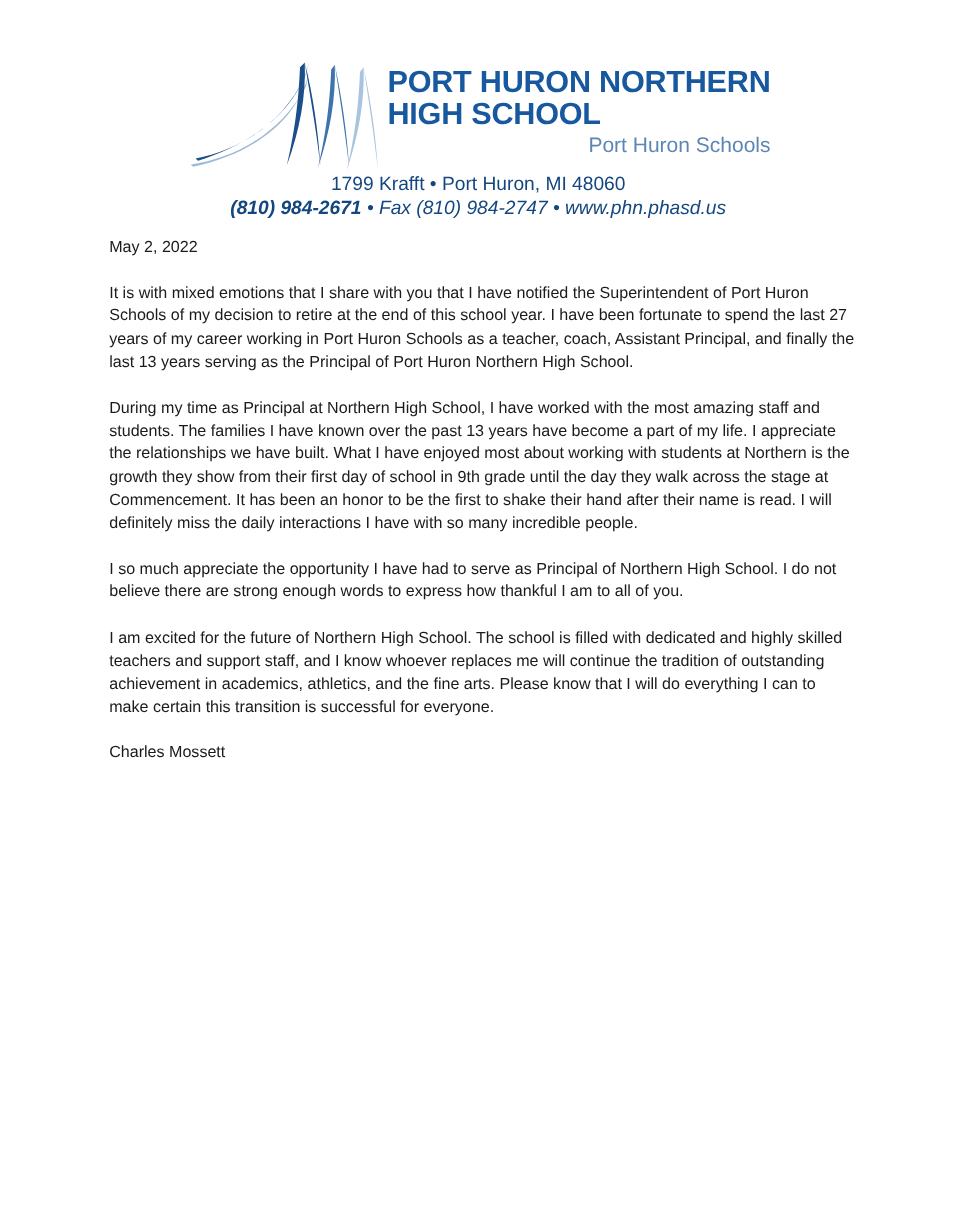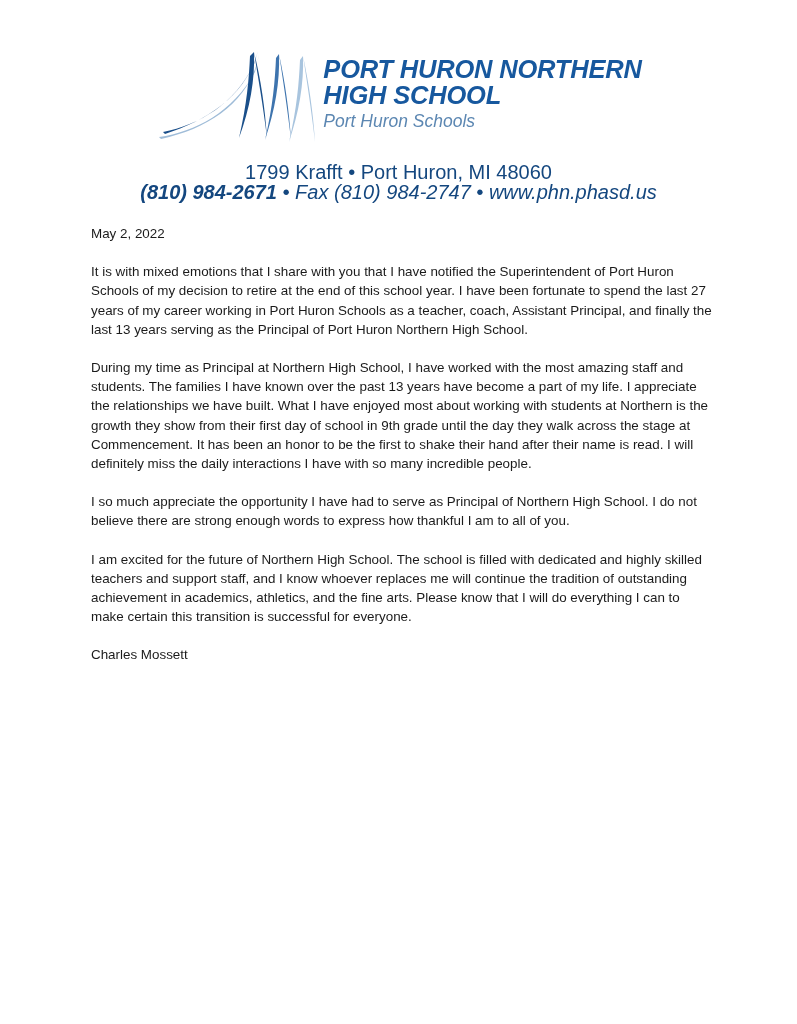--- a/index.html
+++ b/index.html
@@ -39,65 +39,64 @@
   }
   .logo-mark {
     width: 164px;
     height: 98px;
     flex: 0 0 auto;
     display: block;
   }
   .logo-text {
     margin-left: 4px;
     padding-top: 10px;
-    font-style: italic;
   }
   .logo-line1,
   .logo-line2 {
     font-family: "Liberation Sans", sans-serif;
     font-weight: bold;
     font-size: 25.5px;
     letter-spacing: -0.2px;
     line-height: 26px;
     color: #17589E;
     white-space: nowrap;
   }
   .logo-tagline {
     font-family: "Liberation Sans", sans-serif;
     font-size: 17.5px;
     line-height: 22px;
     color: #5C87B2;
     padding-top: 2px;
     white-space: nowrap;
+    text-align: right;
   }
 
   .contact {
-    margin-top: 18px;
     text-align: center;
     color: #14477F;
     font-family: "Liberation Sans", sans-serif;
-    font-size: 20px;
+    font-size: 16px;
     line-height: 20px;
   }
   .contact-line1 {
     font-weight: normal;
   }
   .contact-line2 {
     white-space: nowrap;
     font-style: italic;
   }
   .contact-phone {
     font-weight: bold;
   }
 
   
   .letter-body {
     position: absolute;
     left: 91px;
-    top: 224px;
+    top: 196px;
     width: 621px;
   }
   .letter-body p,
   .letter-body .date,
   .letter-body .signature,
   .letter-body .thanks {
     font-family: "Liberation Sans", sans-serif;
     font-size: 13.4px;
     line-height: 19.2px;
     color: #1b1b1b;

